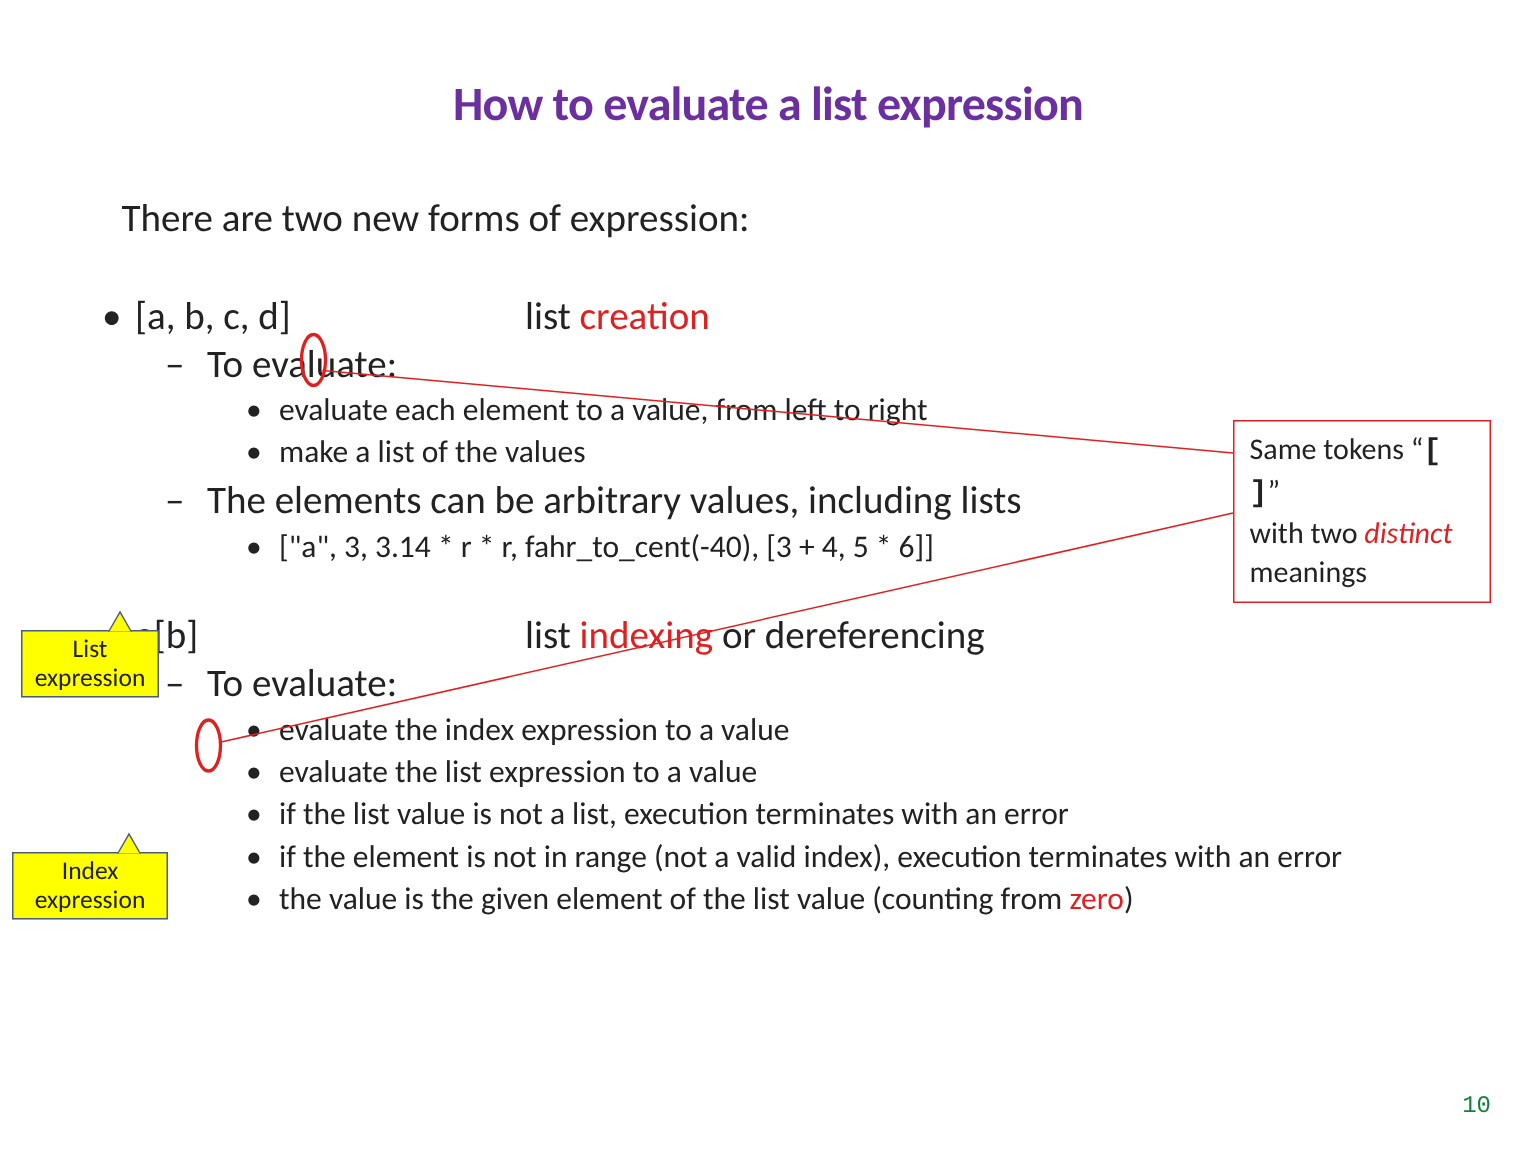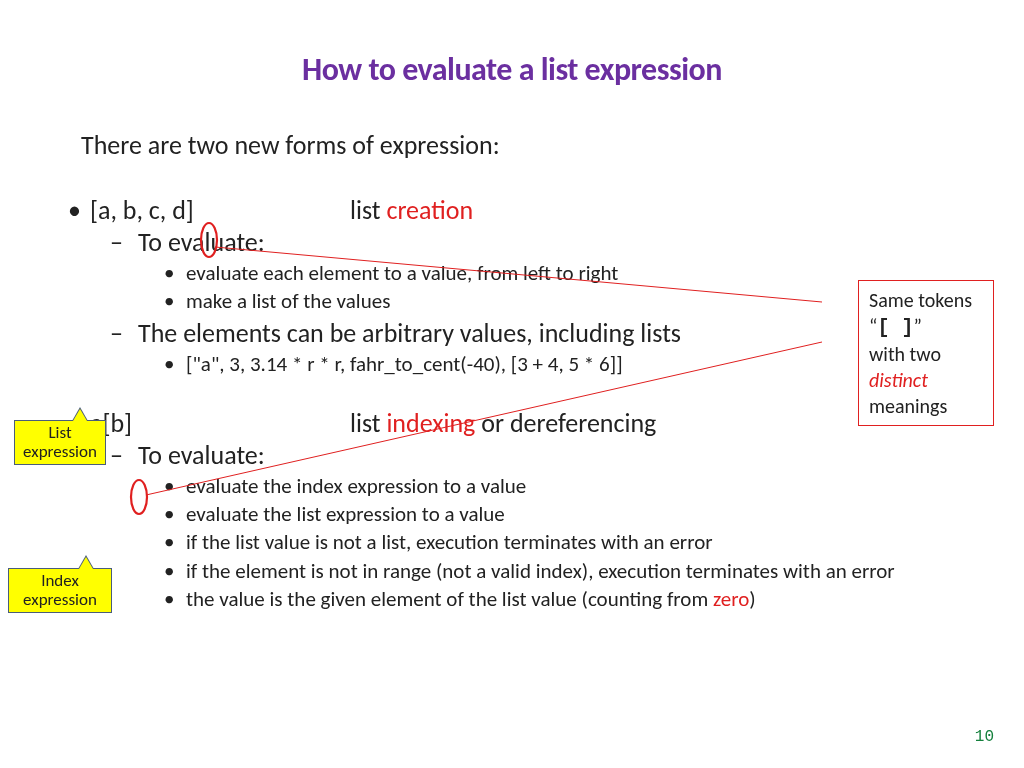--- a/index.html
+++ b/index.html
@@ -81,21 +81,21 @@
           <li>if the list value is not a list, execution terminates with an error</li>
           <li>if the element is not in range (not a valid index), execution terminates with an error</li>
           <li>
             <span>the value is the given element of the list value (counting from </span><span class="red">zero</span><span>)</span>
           </li>
         </ul>
       </ul>
     </li>
   </ul>
 
-  <div class="callout-box" style="top:280px; right:30px; width:136px;">
+  <div class="callout-box" style="top:280px; right:30px; width:172px;">
     <span>Same tokens “</span><span class="tok">[ ]</span><span>”</span><br>
     <span>with two </span><span class="em">distinct</span><br>
     <span>meanings</span>
   </div>
 
   <div class="yellow-tag top" style="top:420px; left:14px; width:92px;">
     <span>List</span><br><span>expression</span>
   </div>
 
   <div class="yellow-tag top" style="top:568px; left:8px; width:104px;">

